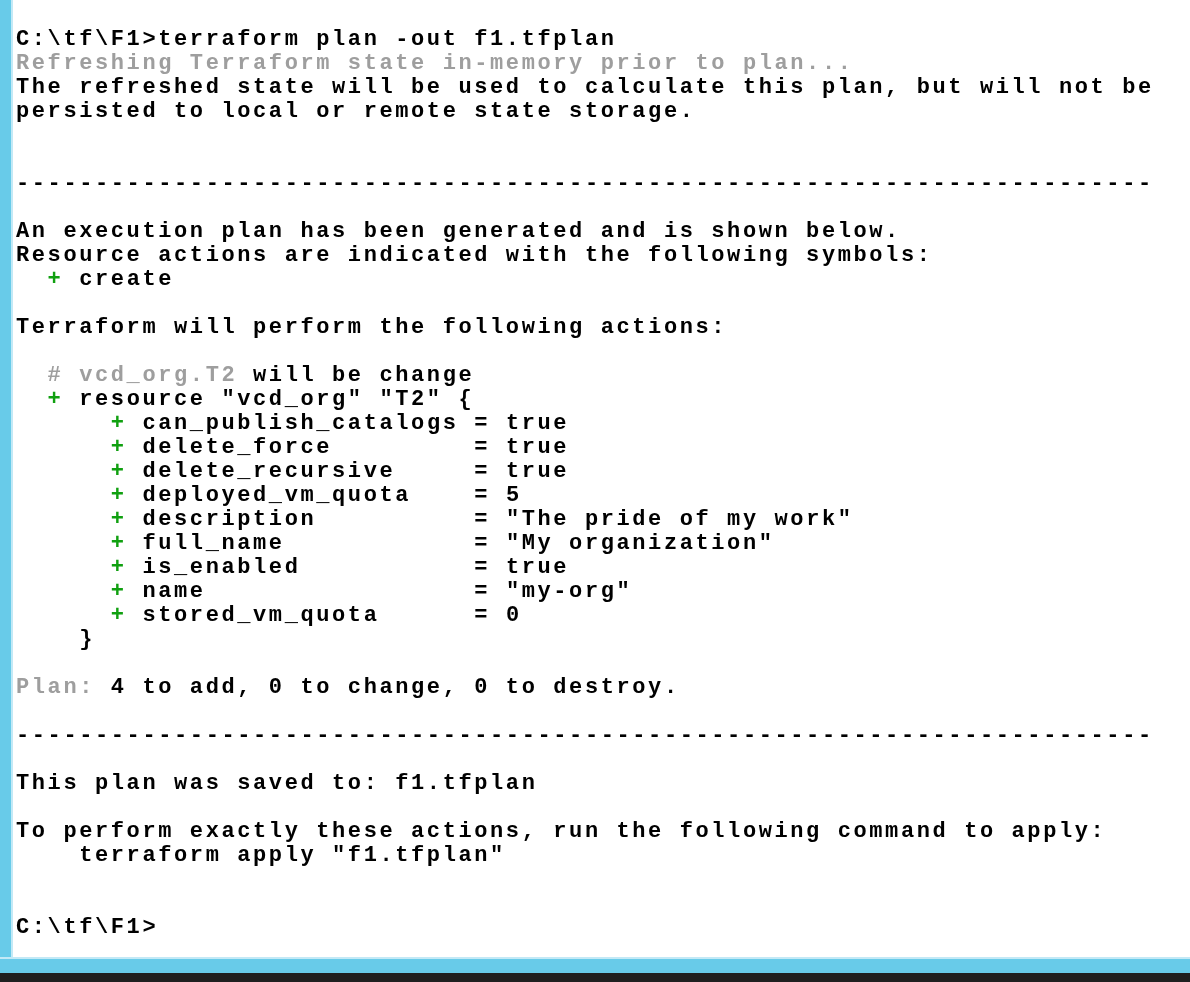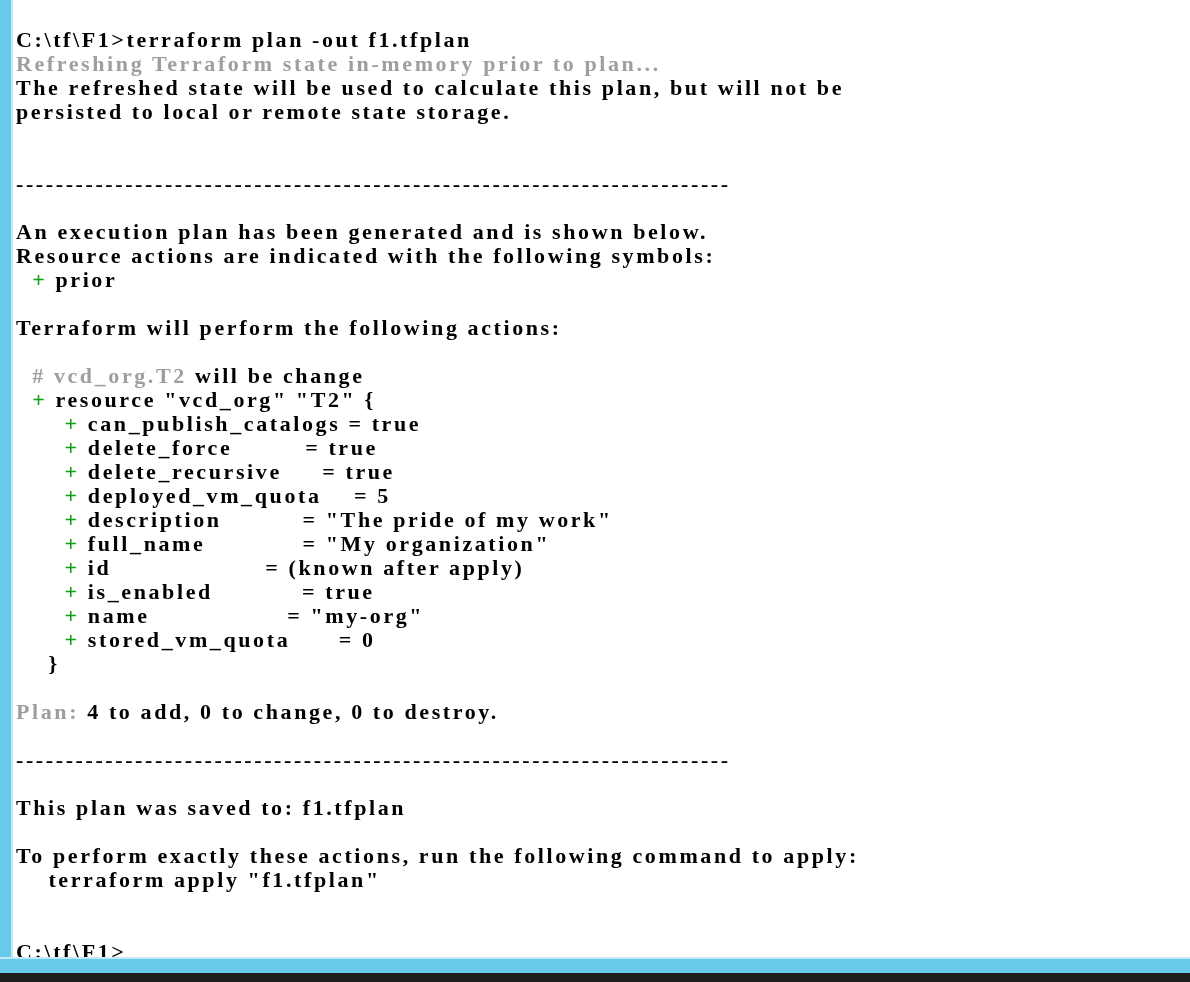--- a/index.html
+++ b/index.html
@@ -20,21 +20,21 @@
     background:var(--frame-cyan,#68cbe9);
     border-top:2px solid var(--frame-cyan-light,#c3e9f6);
     box-sizing:border-box;
   }
   .taskbar-edge{
     position:absolute;left:0;top:973px;width:1190px;height:9px;
     background:var(--frame-dark,#1f1f1f);
   }
   .terminal{
     position:absolute;left:16px;top:28px;right:0;bottom:25px;
-    font-family:Liberation Serif, serif;
+    font-family:Liberation Mono, monospace;
     font-weight:bold;
     font-size:22px;
     line-height:24px;
     letter-spacing:2.6px;
     color:var(--fg,#000);
     overflow:hidden;
   }
   .row{white-space:pre;height:24px;}
   .seg-text{color:var(--fg,#000);}
   .seg-muted{color:var(--muted,#9e9e9e);}
@@ -49,33 +49,32 @@
       <div class="row"><span class="seg-text">C:\tf\F1&gt;terraform plan -out f1.tfplan</span></div>
       <div class="row"><span class="seg-muted">Refreshing Terraform state in-memory prior to plan...</span></div>
       <div class="row"><span class="seg-text">The refreshed state will be used to calculate this plan, but will not be</span></div>
       <div class="row"><span class="seg-text">persisted to local or remote state storage.</span></div>
       <div class="row">&nbsp;</div>
       <div class="row">&nbsp;</div>
       <div class="row"><span class="seg-text">------------------------------------------------------------------------</span></div>
       <div class="row">&nbsp;</div>
       <div class="row"><span class="seg-text">An execution plan has been generated and is shown below.</span></div>
       <div class="row"><span class="seg-text">Resource actions are indicated with the following symbols:</span></div>
-      <div class="row"><span class="seg-text">  </span><span class="seg-green">+</span><span class="seg-text"> prior</span></div>
+      <div class="row"><span class="seg-text">  </span><span class="seg-green">+</span><span class="seg-text"> create</span></div>
       <div class="row">&nbsp;</div>
       <div class="row"><span class="seg-text">Terraform will perform the following actions:</span></div>
       <div class="row">&nbsp;</div>
       <div class="row"><span class="seg-muted">  # vcd_org.T2</span><span class="seg-text"> will be change</span></div>
       <div class="row"><span class="seg-text">  </span><span class="seg-green">+</span><span class="seg-text"> resource "vcd_org" "T2" {</span></div>
       <div class="row"><span class="seg-text">      </span><span class="seg-green">+</span><span class="seg-text"> can_publish_catalogs = true</span></div>
       <div class="row"><span class="seg-text">      </span><span class="seg-green">+</span><span class="seg-text"> delete_force         = true</span></div>
       <div class="row"><span class="seg-text">      </span><span class="seg-green">+</span><span class="seg-text"> delete_recursive     = true</span></div>
       <div class="row"><span class="seg-text">      </span><span class="seg-green">+</span><span class="seg-text"> deployed_vm_quota    = 5</span></div>
       <div class="row"><span class="seg-text">      </span><span class="seg-green">+</span><span class="seg-text"> description          = "The pride of my work"</span></div>
       <div class="row"><span class="seg-text">      </span><span class="seg-green">+</span><span class="seg-text"> full_name            = "My organization"</span></div>
-      <div class="row"><span class="seg-text">      </span><span class="seg-green">+</span><span class="seg-text"> id                   = (known after apply)</span></div>
       <div class="row"><span class="seg-text">      </span><span class="seg-green">+</span><span class="seg-text"> is_enabled           = true</span></div>
       <div class="row"><span class="seg-text">      </span><span class="seg-green">+</span><span class="seg-text"> name                 = "my-org"</span></div>
       <div class="row"><span class="seg-text">      </span><span class="seg-green">+</span><span class="seg-text"> stored_vm_quota      = 0</span></div>
       <div class="row"><span class="seg-text">    }</span></div>
       <div class="row">&nbsp;</div>
       <div class="row"><span class="seg-muted">Plan:</span><span class="seg-text"> 4 to add, 0 to change, 0 to destroy.</span></div>
       <div class="row">&nbsp;</div>
       <div class="row"><span class="seg-text">------------------------------------------------------------------------</span></div>
       <div class="row">&nbsp;</div>
       <div class="row"><span class="seg-text">This plan was saved to: f1.tfplan</span></div>

